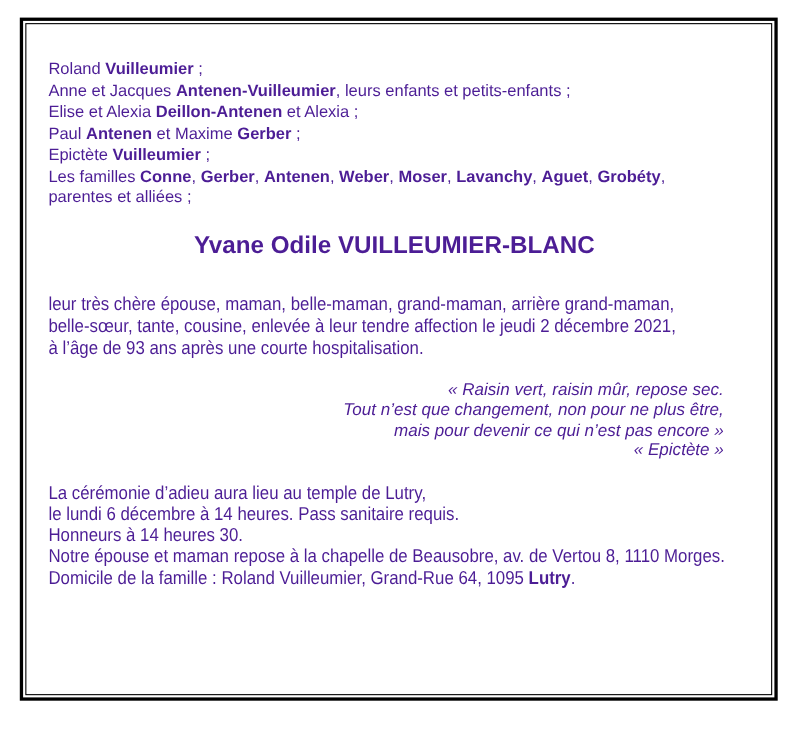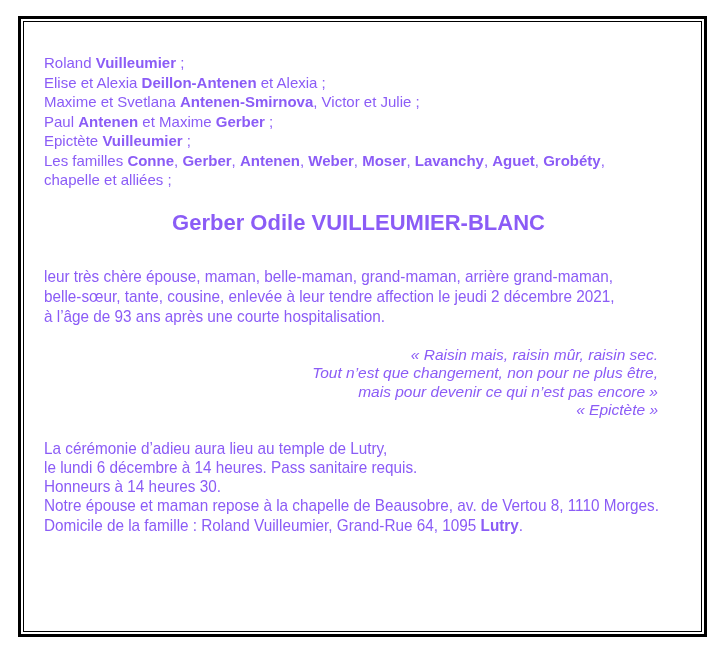--- a/index.html
+++ b/index.html
@@ -5,21 +5,21 @@
   html, body {
     margin: 0;
     padding: 0;
     background: #ffffff;
   }
   .page {
     position: relative;
     width: 726px;
     height: 665px;
     background: #ffffff;
-    color: #8b5cf6;
+    color: #4c1d95;
     font-family: "Liberation Sans", sans-serif;
   }
   .frame {
     position: absolute;
     left: 18px;
     top: 16px;
     width: 683px;
     height: 615px;
     border: 3px solid #000000;
   }
@@ -78,38 +78,38 @@
 </head>
 <body>
 
 <div class="page">
   <div class="frame">
     <div class="frame-inner">
       <div class="content">
 
         <div class="family-list">
             <div class="line"><span>Roland </span><span class="b">Vuilleumier</span><span> ;</span></div>
+            <div class="line"><span>Anne et Jacques </span><span class="b">Antenen-Vuilleumier</span><span>, leurs enfants et petits-enfants ;</span></div>
             <div class="line"><span>Elise et Alexia </span><span class="b">Deillon-Antenen</span><span> et Alexia ;</span></div>
-            <div class="line"><span>Maxime et Svetlana </span><span class="b">Antenen-Smirnova</span><span>, Victor et Julie ;</span></div>
             <div class="line"><span>Paul </span><span class="b">Antenen</span><span> et Maxime </span><span class="b">Gerber</span><span> ;</span></div>
             <div class="line"><span>Epictète </span><span class="b">Vuilleumier</span><span> ;</span></div>
             <div class="line"><span>Les familles </span><span class="b">Conne</span><span>, </span><span class="b">Gerber</span><span>, </span><span class="b">Antenen</span><span>, </span><span class="b">Weber</span><span>, </span><span class="b">Moser</span><span>, </span><span class="b">Lavanchy</span><span>, </span><span class="b">Aguet</span><span>, </span><span class="b">Grobéty</span><span>,</span></div>
-            <div class="line"><span>chapelle et alliées ;</span></div>
+            <div class="line"><span>parentes et alliées ;</span></div>
           </div>
 
-        <div class="title">Gerber Odile VUILLEUMIER-BLANC</div>
+        <div class="title">Yvane Odile VUILLEUMIER-BLANC</div>
 
         <div class="tribute">
             <div class="line"><span>leur très chère épouse, maman, belle-maman, grand-maman, arrière grand-maman,</span></div>
             <div class="line"><span>belle-sœur, tante, cousine, enlevée à leur tendre affection le jeudi 2 décembre 2021,</span></div>
             <div class="line"><span>à l’âge de 93 ans après une courte hospitalisation.</span></div>
           </div>
 
         <div class="quote">
-            <div class="line"><span>« Raisin mais, raisin mûr, raisin sec.</span></div>
+            <div class="line"><span>« Raisin vert, raisin mûr, repose sec.</span></div>
             <div class="line"><span>Tout n’est que changement, non pour ne plus être,</span></div>
             <div class="line"><span>mais pour devenir ce qui n’est pas encore »</span></div>
             <div class="line"><span>« Epictète »</span></div>
           </div>
 
         <div class="ceremony">
             <div class="line"><span>La cérémonie d’adieu aura lieu au temple de Lutry,</span></div>
             <div class="line"><span>le lundi 6 décembre à 14 heures. Pass sanitaire requis.</span></div>
             <div class="line"><span>Honneurs à 14 heures 30.</span></div>
             <div class="line"><span>Notre épouse et maman repose à la chapelle de Beausobre, av. de Vertou 8, 1110 Morges.</span></div>

